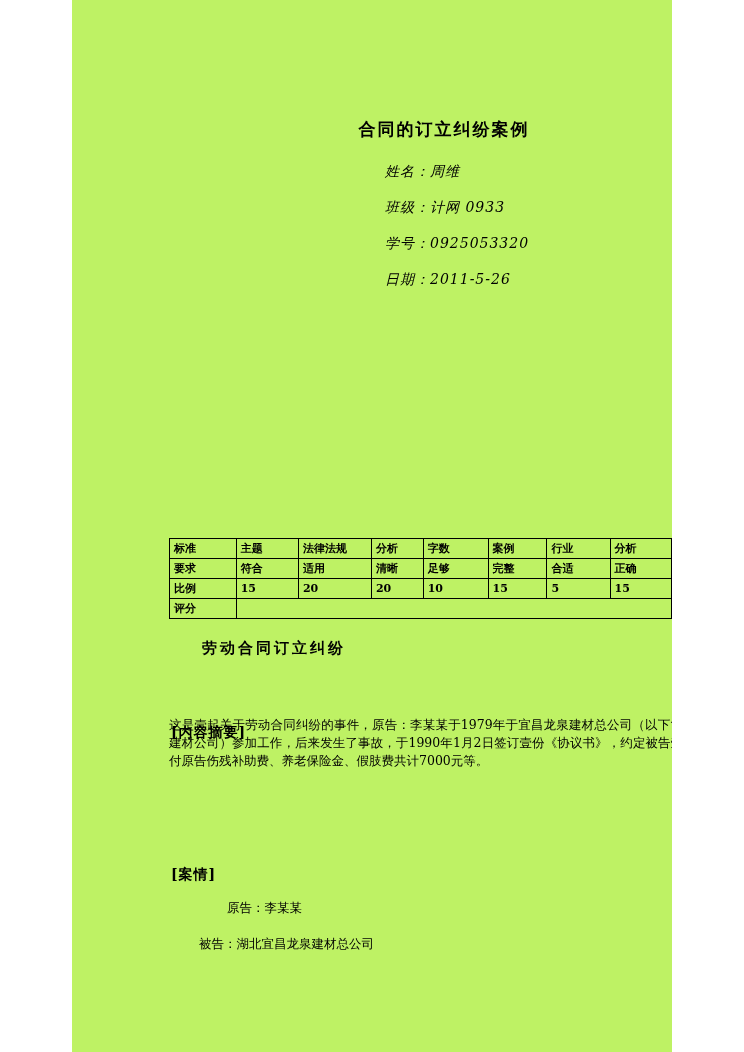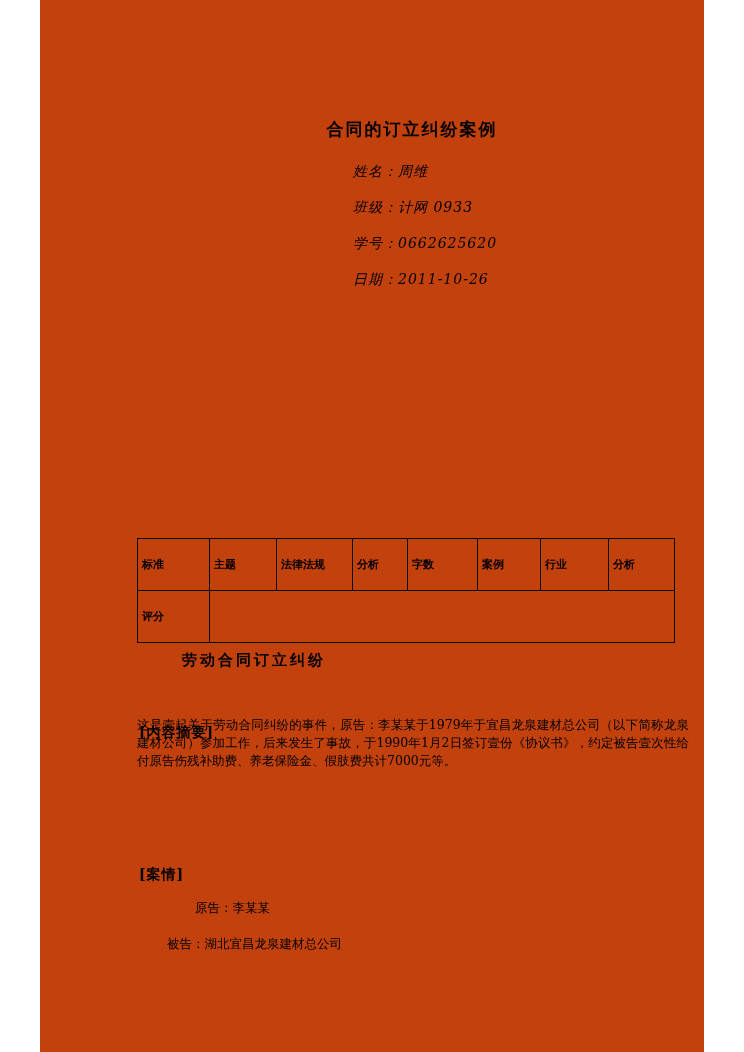--- a/index.html
+++ b/index.html
@@ -1,19 +1,19 @@
 <!DOCTYPE html>
 <html><head>
 <meta charset="utf-8">
 <style>
   html, body { margin: 0; padding: 0; background: #ffffff; }
   .page {
-    width: 664px;
+    width: 600px;
     height: 1052px;
-    background: #c2410c;
+    background: #bef264;
     position: relative;
     margin: 0 auto;
     font-family: "DejaVu Serif", "Liberation Serif", serif;
     color: #000000;
     overflow: hidden;
   }
   .doc-title {
     position: absolute;
     top: 118px; left: 0;
     width: 744px;
@@ -35,32 +35,32 @@
     position: absolute;
     top: 538px; left: 97px;
     border-collapse: collapse;
     table-layout: fixed;
     font-size: 11px;
     font-weight: bold;
   }
   .score-table td {
     border: 1px solid #000000;
     height: 19px;
-    padding: 16px 4px;
+    padding: 0 4px;
     vertical-align: middle;
     overflow: hidden;
     white-space: nowrap;
   }
   .section-heading {
     position: absolute;
     top: 639px; left: 130px;
     font-size: 15px;
     font-weight: bold;
     letter-spacing: 3px;
-    margin: 12px;
+    margin: 0;
   }
   .bracket-label {
     position: absolute;
     font-size: 14px;
     font-weight: bold;
     letter-spacing: 1px;
   }
   .abstract-label { top: 724px; left: 99px; }
   .case-label { top: 866px; left: 99px; }
   .body-block {
@@ -83,22 +83,22 @@
 </head>
 <body>
 
 <div class="page">
 
   <h1 class="doc-title">合同的订立纠纷案例</h1>
 
   <div class="meta-block">
     <div class="meta-line">姓名：周维</div>
     <div class="meta-line">班级：计网 0933</div>
-    <div class="meta-line">学号：0662625620</div>
-    <div class="meta-line">日期：2011-10-26</div>
+    <div class="meta-line">学号：0925053320</div>
+    <div class="meta-line">日期：2011-5-26</div>
   </div>
 
   <table class="score-table">
     <colgroup>
       <col style="width:72px">
         <col style="width:67px">
         <col style="width:76px">
         <col style="width:55px">
       <col style="width:70px">
         <col style="width:63px">
@@ -110,20 +110,40 @@
         <td>标准</td>
         <td>主题</td>
         <td>法律法规</td>
         <td>分析</td>
         <td>字数</td>
         <td>案例</td>
         <td>行业</td>
         <td>分析</td>
       </tr>
       <tr>
+        <td>要求</td>
+        <td>符合</td>
+        <td>适用</td>
+        <td>清晰</td>
+        <td>足够</td>
+        <td>完整</td>
+        <td>合适</td>
+        <td>正确</td>
+      </tr>
+      <tr>
+        <td>比例</td>
+        <td>15</td>
+        <td>20</td>
+        <td>20</td>
+        <td>10</td>
+        <td>15</td>
+        <td>5</td>
+        <td>15</td>
+      </tr>
+      <tr>
         <td>评分</td>
         <td colspan="7"></td>
       </tr>
     </tbody>
   </table>
 
   <h2 class="section-heading">劳动合同订立纠纷</h2>
 
   <div class="bracket-label abstract-label">[内容摘要]</div>
 

